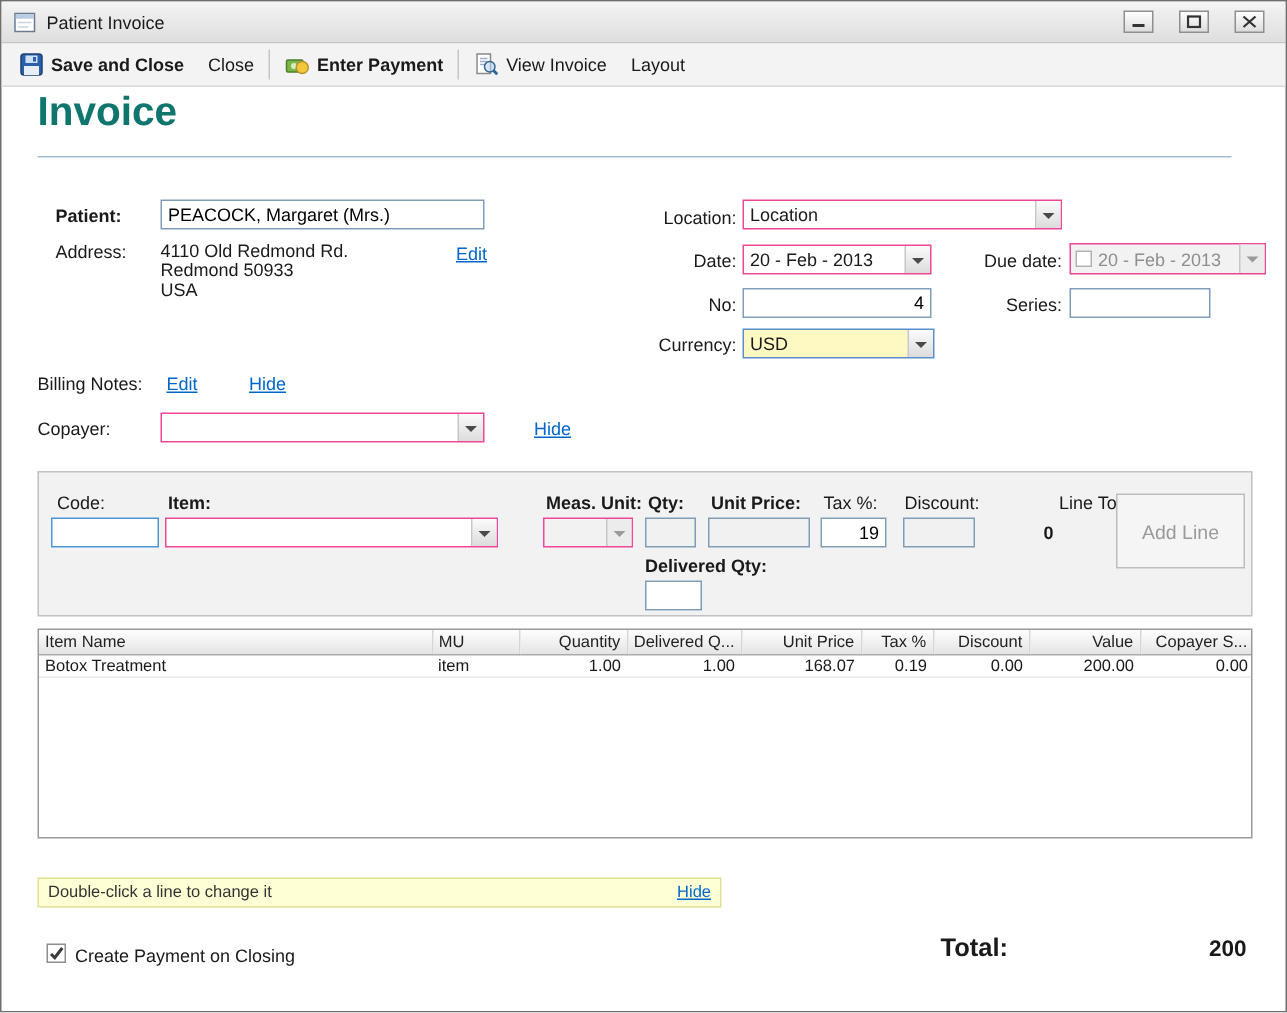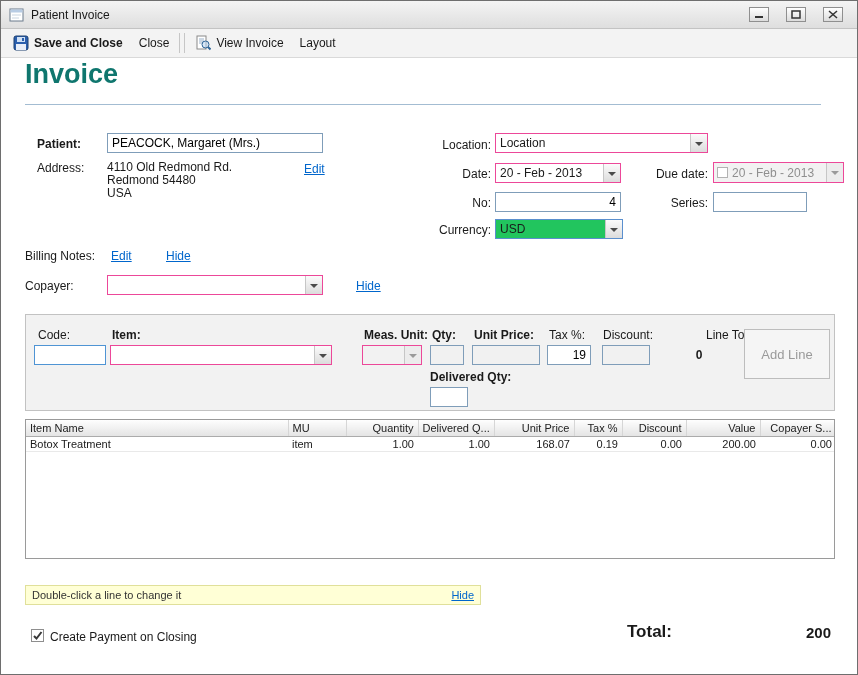--- a/index.html
+++ b/index.html
@@ -30,21 +30,21 @@
   .tbx.focus { border:1px solid #4f94d4; }
 
   .combo { position:absolute; background:#ffffff; border:1px solid #ec4899; display:flex; align-items:stretch; cursor:pointer; }
   .combo .txt { flex:1; display:flex; align-items:center; padding:0 4px; overflow:hidden; white-space:nowrap; }
   .combo .arrow { width:17px; display:flex; align-items:center; justify-content:center; background:linear-gradient(#fbfbfb,#dcdcdc); border-left:1px solid #c6c6c6; }
   .combo .arrow::after { content:""; border:4px solid transparent; border-top-color:#4a4a4a; margin-top:5px; }
   .combo.disabled { background:#f2f2f2; color:#8f8f8f; cursor:default; }
   .combo.disabled .arrow { background:#ececec; }
   .combo.disabled .arrow::after { border-top-color:#9a9a9a; }
   .combo.focused { border-color:#5a8fce; }
-  .combo.focused .txt { background:#22c55e; }
+  .combo.focused .txt { background:#fef9c3; }
 
   .cb { position:absolute; width:13px; height:13px; border:1px solid #8e8e8e; background:#ffffff; cursor:pointer; display:flex; align-items:center; justify-content:center; }
   .cb-small { width:11px; height:11px; border:1px solid #b2b2b2; background:#ffffff; margin-left:3px; align-self:center; }
 
   
   .panel { position:absolute; left:24px; top:313px; width:810px; height:97px; background:#f2f2f2; border:1px solid #c2c2c2; }
   .addline { position:absolute; left:718px; top:14px; width:86px; height:50px; background:#f5f5f5; border:1px solid #bdbdbd; color:#9a9a9a; font-size:13px; display:flex; align-items:center; justify-content:center; cursor:pointer; }
 
   
   .grid { position:absolute; left:24px; top:418px; width:810px; height:140px; border:1px solid #9a9a9a; background:#ffffff; overflow:hidden; }
@@ -103,20 +103,28 @@
         <rect x="4" y="2" width="8" height="5" fill="#cfe0f5"></rect>
         <rect x="9" y="3" width="2" height="3" fill="#2b5fad"></rect>
         <rect x="3" y="9" width="10" height="6" fill="#e8eef8"></rect>
       </svg>
       <span>Save and Close</span>
     </div>
     <div class="tbtn">
       <span>Close</span>
     </div>
     <div class="tsep"></div>
+    <div class="tbtn bold">
+      <svg width="16" height="16">
+        <rect x="1" y="5" width="11" height="8" rx="1" fill="#7ab648" stroke="#4e7d2e"></rect>
+        <circle cx="6" cy="9" r="2" fill="#d9ecc4"></circle>
+        <circle cx="11.5" cy="10" r="4" fill="#f3c73d" stroke="#b8932a"></circle>
+      </svg>
+      <span>Enter Payment</span>
+    </div>
     <div class="tsep"></div>
     <div class="tbtn">
       <svg width="16" height="16">
         <rect x="2" y="1" width="9" height="13" fill="#ffffff" stroke="#8a8a8a"></rect>
         <line x1="4" y1="4" x2="9" y2="4" stroke="#9ab0c8"></line>
         <line x1="4" y1="6" x2="9" y2="6" stroke="#9ab0c8"></line>
         <line x1="4" y1="8" x2="8" y2="8" stroke="#9ab0c8"></line>
         <circle cx="10.5" cy="9.5" r="3.5" fill="rgba(182,212,240,0.55)" stroke="#2f6496"></circle>
         <line x1="13" y1="12" x2="15.5" y2="14.5" stroke="#2f6496" stroke-width="2"></line>
       </svg>
@@ -135,21 +143,21 @@
 
   <span class="rlbl" style="left:410px; top:137px; width:80px;">Location:</span>
   <div class="combo" style="left:494px; top:132px; width:213px; height:20px;">
     <span class="txt">Location</span>
     <span class="arrow"></span>
   </div>
 
   <span class="lbl" style="left:36px; top:160px;text-align:right;">Address:</span>
   <div class="abs" style="left:106px; top:160px; line-height:13px;">
     <div>4110 Old Redmond Rd.</div>
-    <div>Redmond 54480</div>
+    <div>Redmond 50933</div>
     <div>USA</div>
   </div>
   <span class="lnk" style="left:303px; top:161px;">Edit</span>
 
   <span class="rlbl" style="left:410px; top:166px; width:80px;">Date:</span>
   <div class="combo" style="left:494px; top:162px; width:126px; height:20px;">
     <span class="txt">20 - Feb - 2013</span>
     <span class="arrow"></span>
   </div>
 

